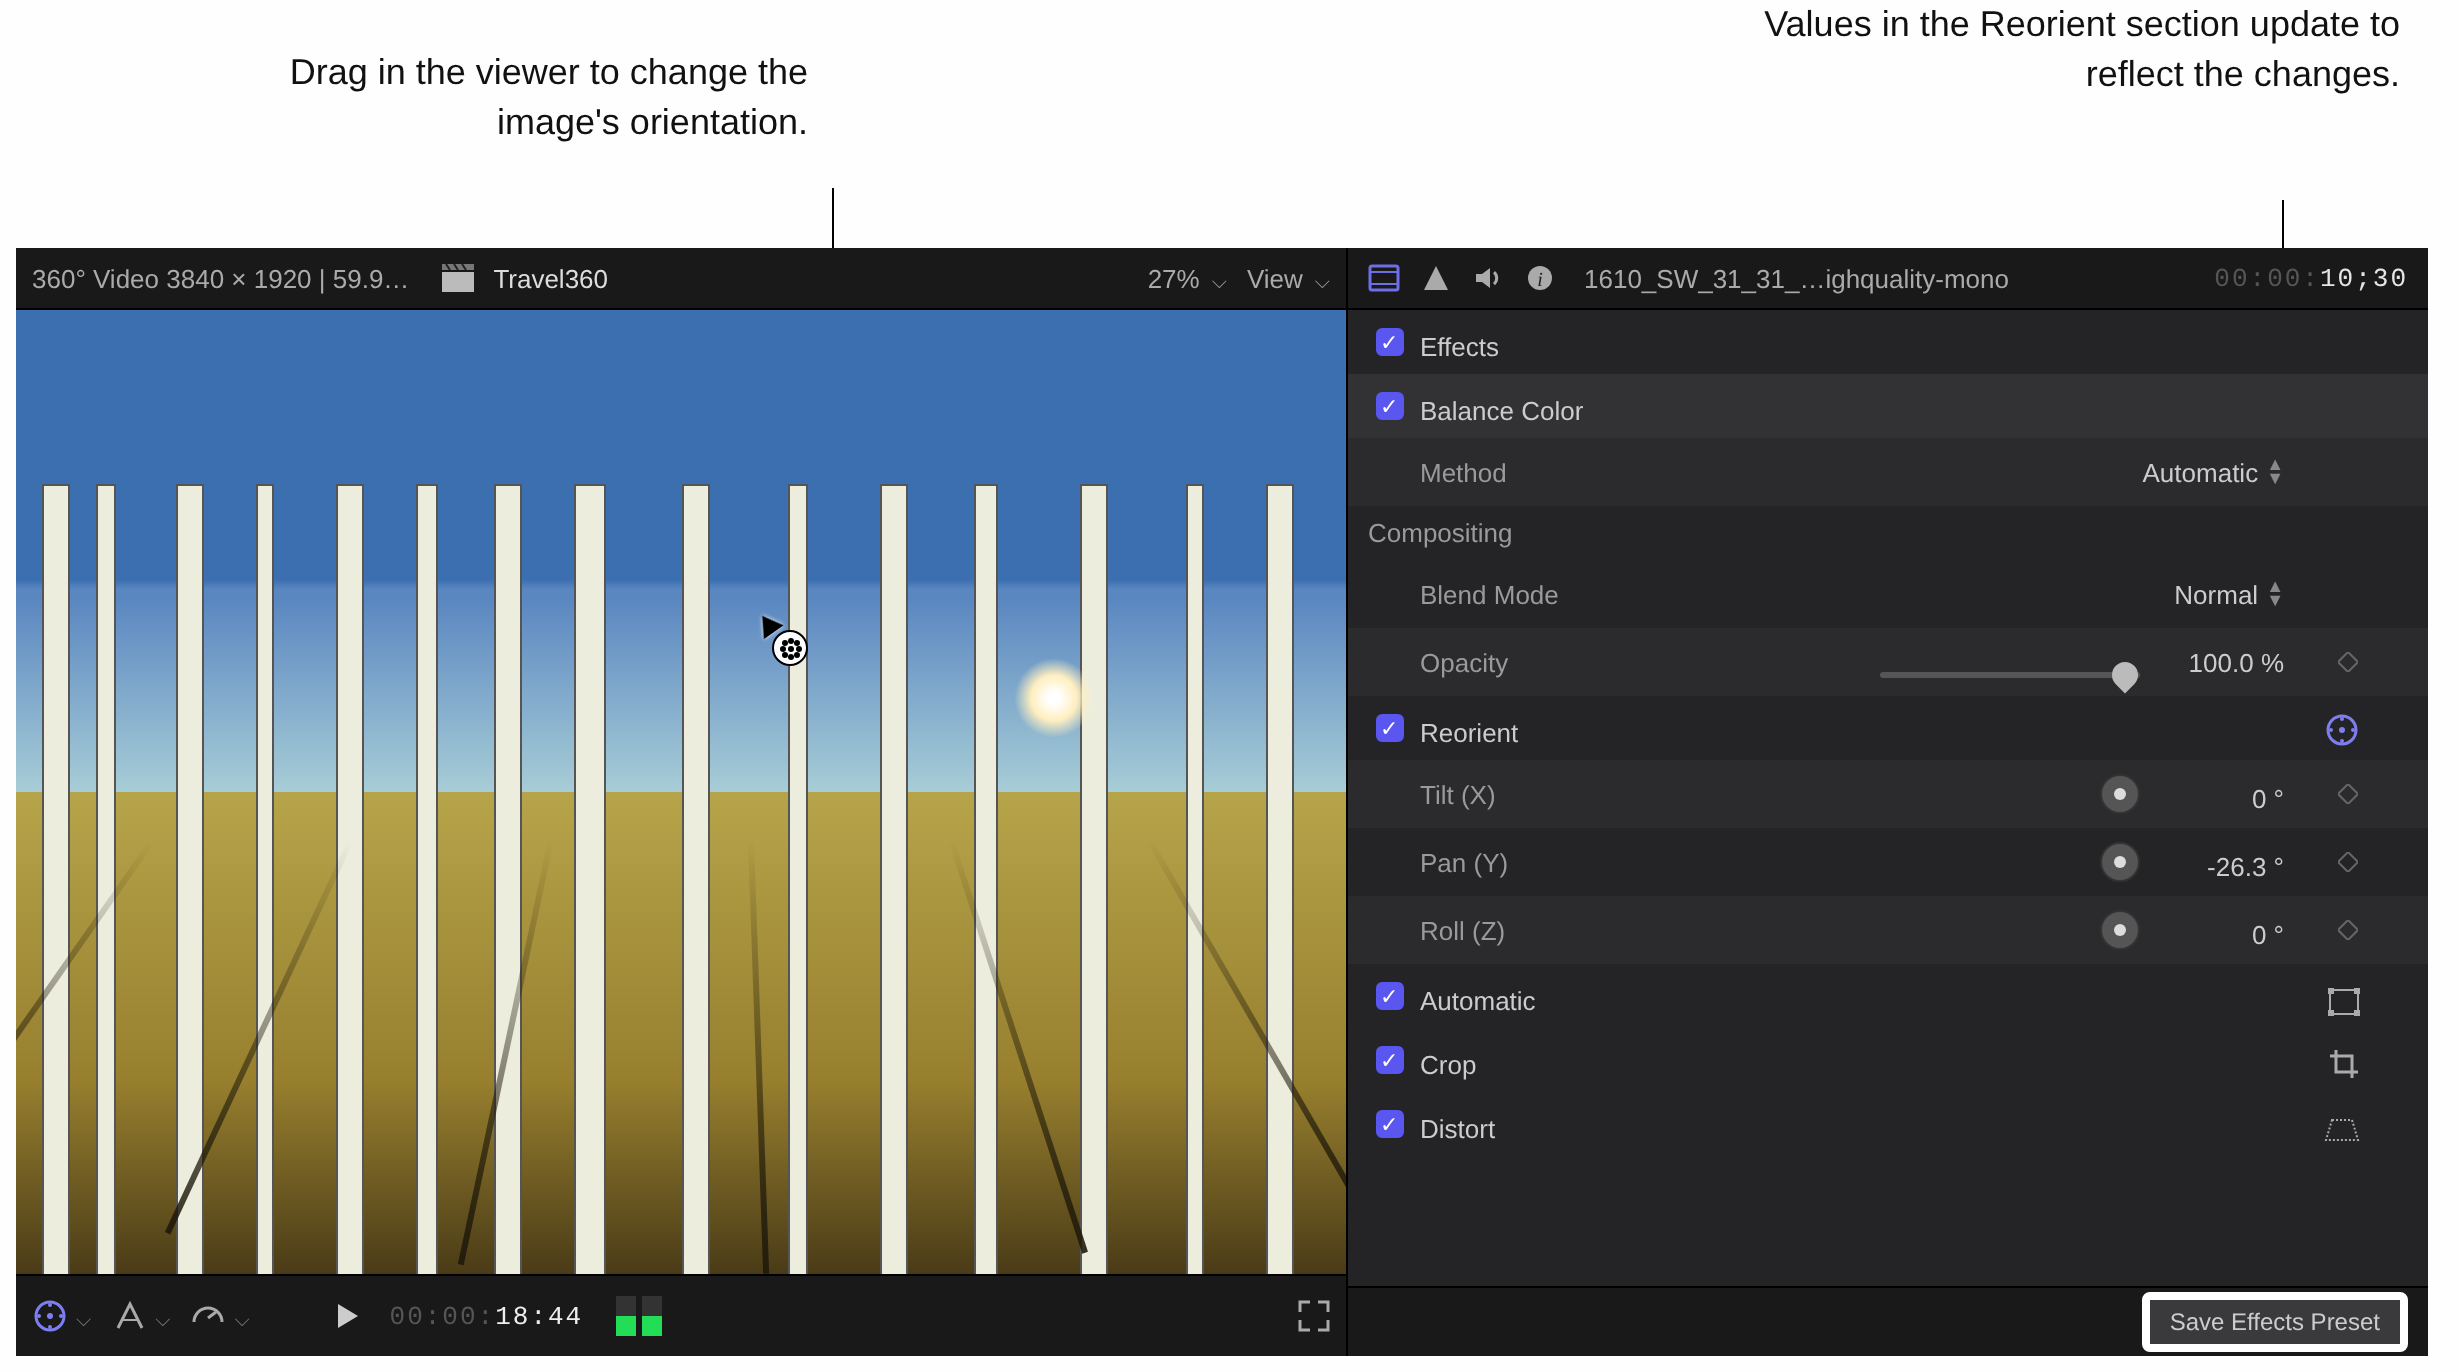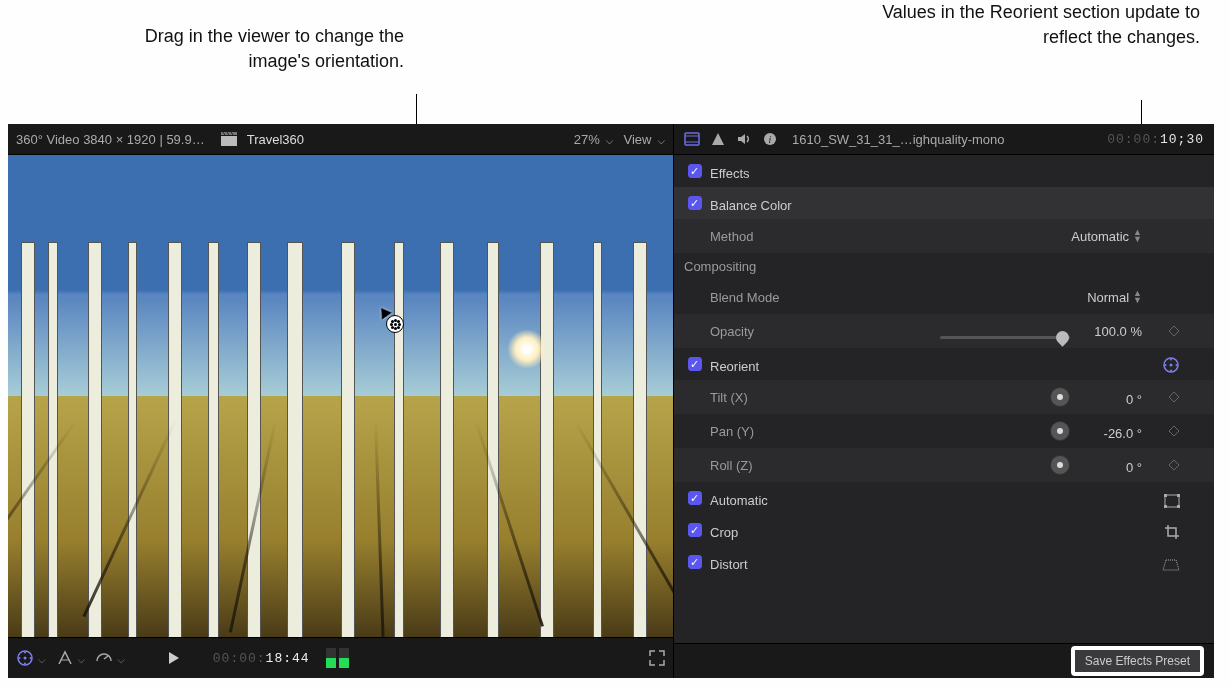--- a/index.html
+++ b/index.html
@@ -140,21 +140,21 @@
     background: #191919;
     border-top: 1px solid #000;
     gap: 10px;
     font-size: 13px;
   }
   .tool-dd { display:inline-flex; align-items:center; gap:2px; color:#ccc; }
   .tool-dd .chev::after{ color:#777; }
   .play-icon {
     width:0;height:0;border-top:6px solid transparent;border-bottom:6px solid transparent;border-left:10px solid #ccc; margin:0 6px 0 10px;
   }
-  .timecode { font-family: "Menlo","Courier New",monospace; letter-spacing:1px;margin-left:18px;}
+  .timecode { font-family: "Menlo","Courier New",monospace; letter-spacing:1px;}
   .tc-dim{color:#555;}
   .tc-bright{color:#eee;}
   .audio-meter{width:28px;height:20px;display:flex;gap:3px;align-items:flex-end;margin-left:6px;}
   .audio-meter div{width:10px;background:linear-gradient(to top,#2d5,#2d5 50%,#333 50%);}
   .audio-meter div:first-child{height:20px;} .audio-meter div:last-child{height:20px;}
   .expand-icon svg{width:16px;height:16px;}
 
   
   .inspector-pane{
     flex:1 1 auto;
@@ -430,21 +430,21 @@
         <span class="kf">
             <svg viewBox="0 0 10 10">
               <polygon points="5,0 10,5 5,10 0,5" fill="none" stroke="#666"></polygon>
             </svg>
           </span>
       </div>
       <div class="row">
         <span class="label">Pan (Y)</span>
         <span class="control">
             <span class="dial"></span>
-            <span class="val">-26.0 °</span>
+            <span class="val">-26.3 °</span>
           </span>
         <span class="kf">
             <svg viewBox="0 0 10 10">
               <polygon points="5,0 10,5 5,10 0,5" fill="none" stroke="#666"></polygon>
             </svg>
           </span>
       </div>
       <div class="row alt">
         <span class="label">Roll (Z)</span>
         <span class="control">

